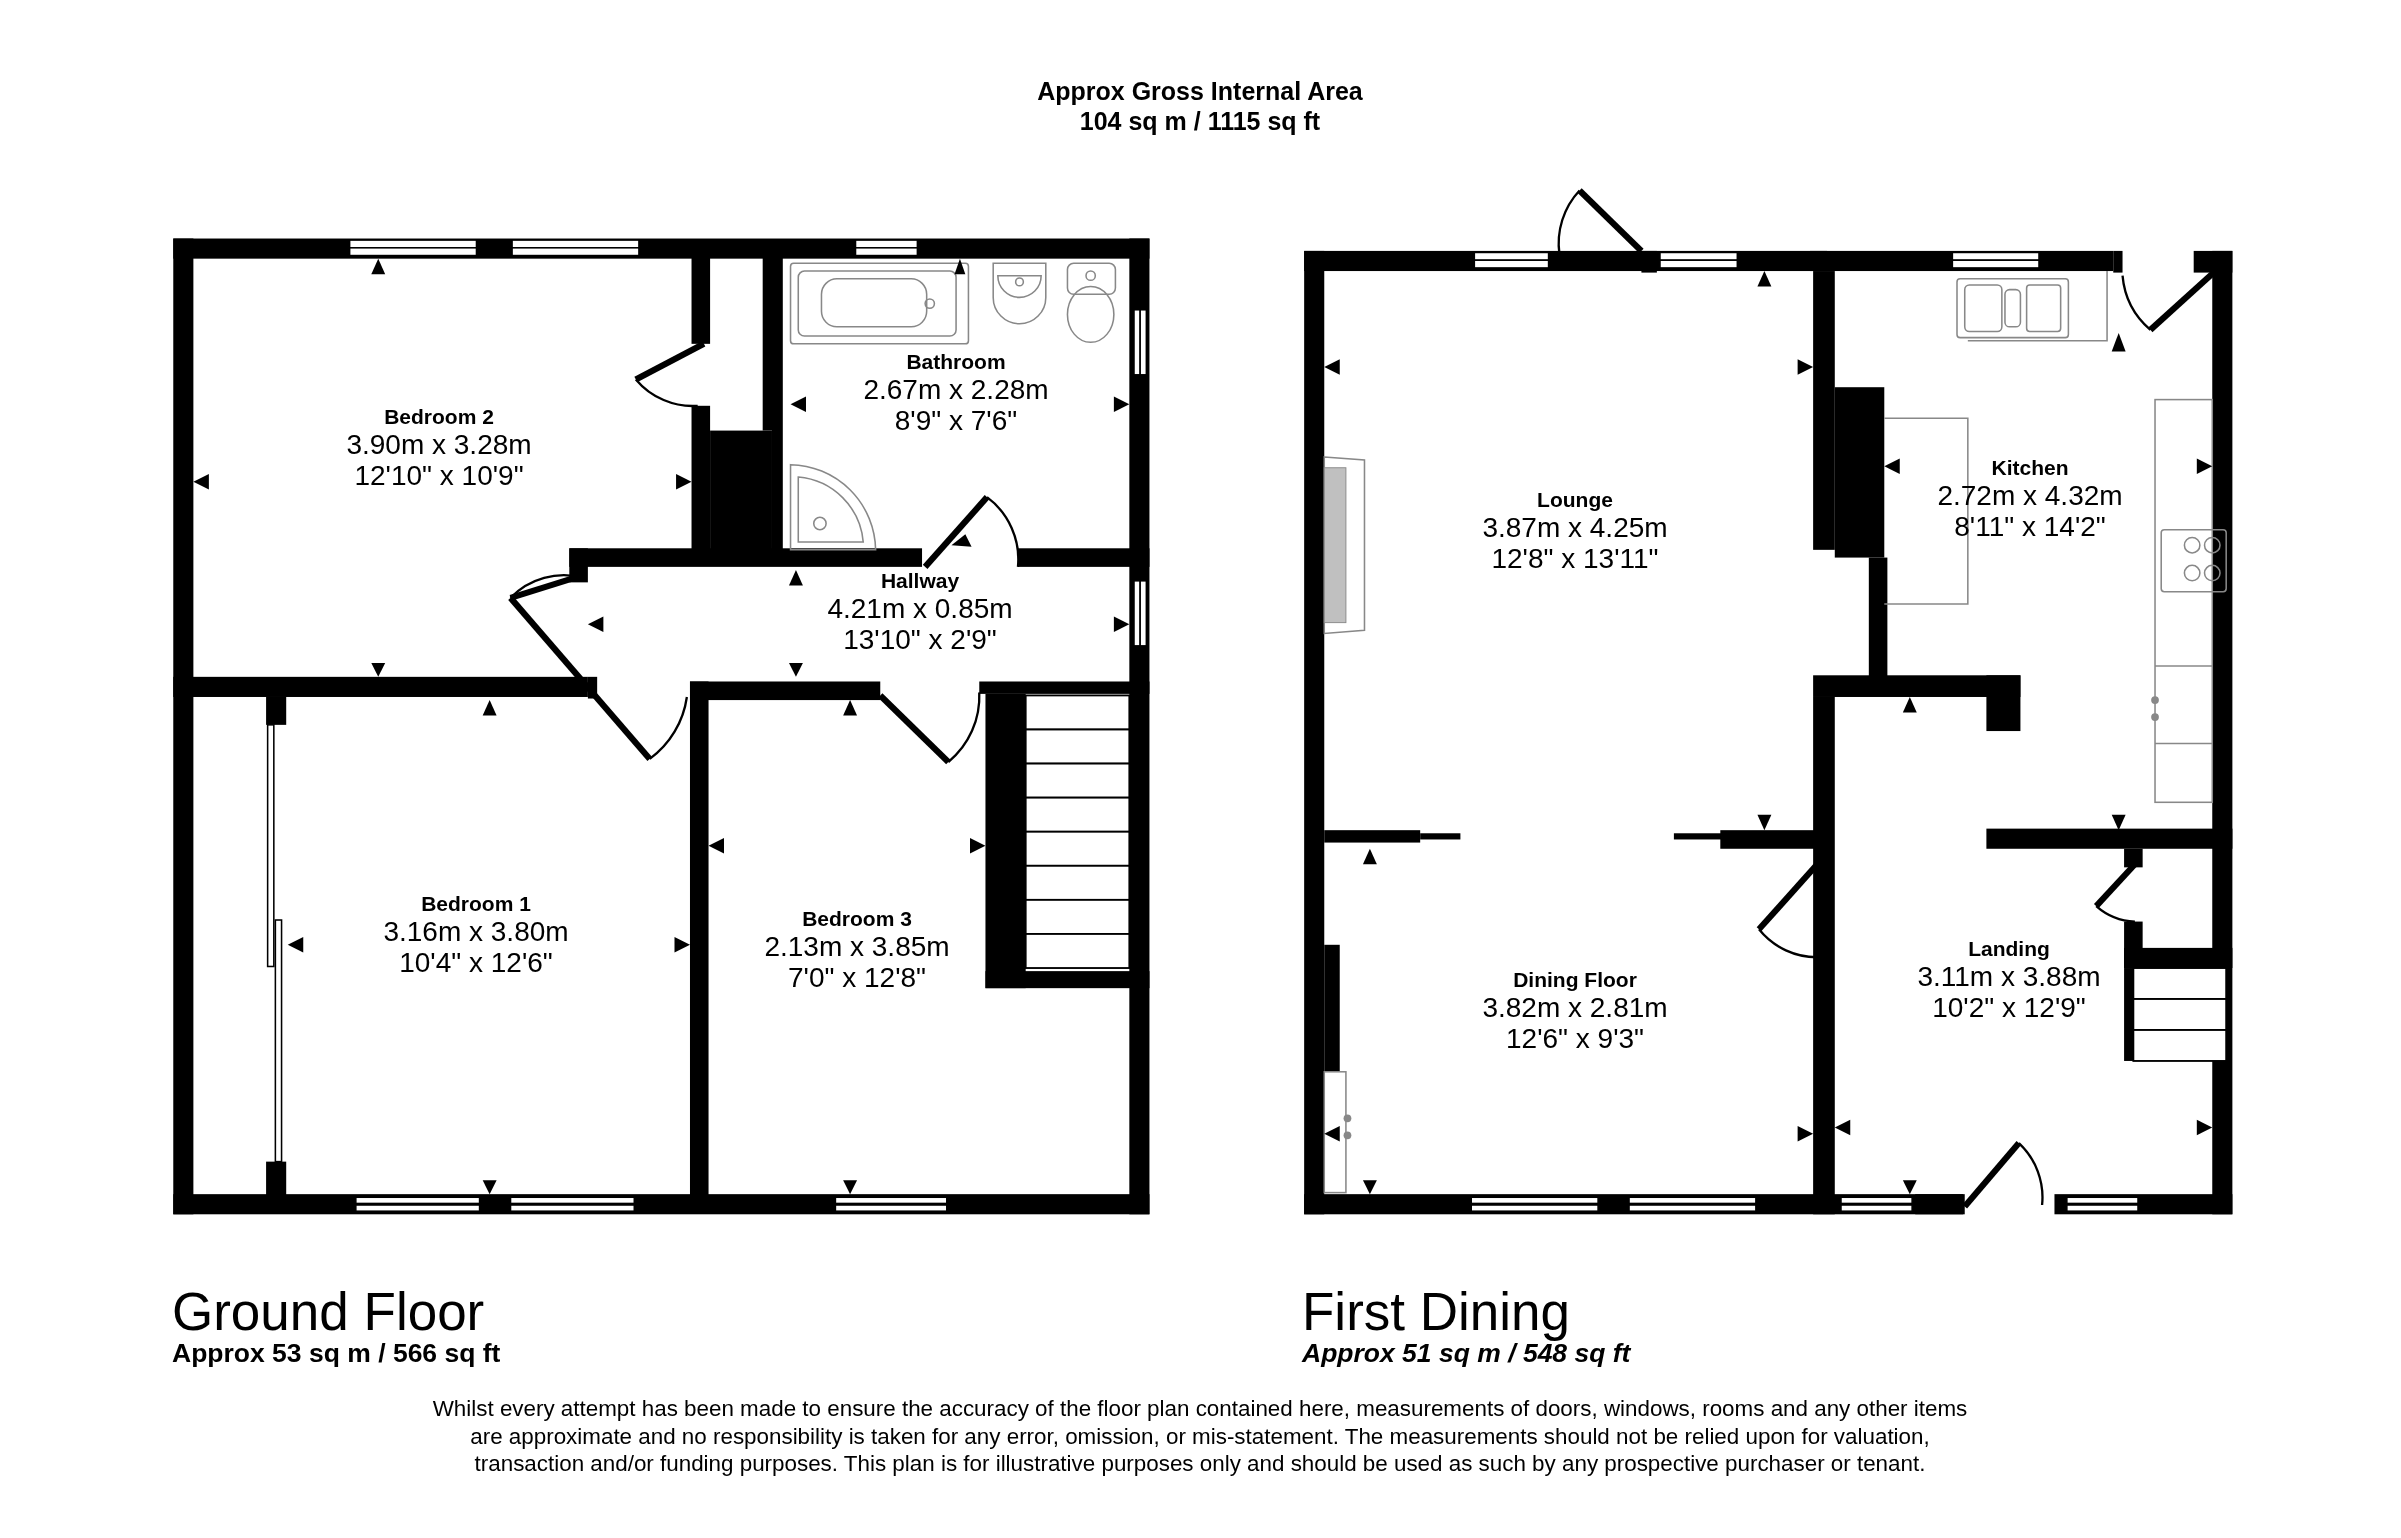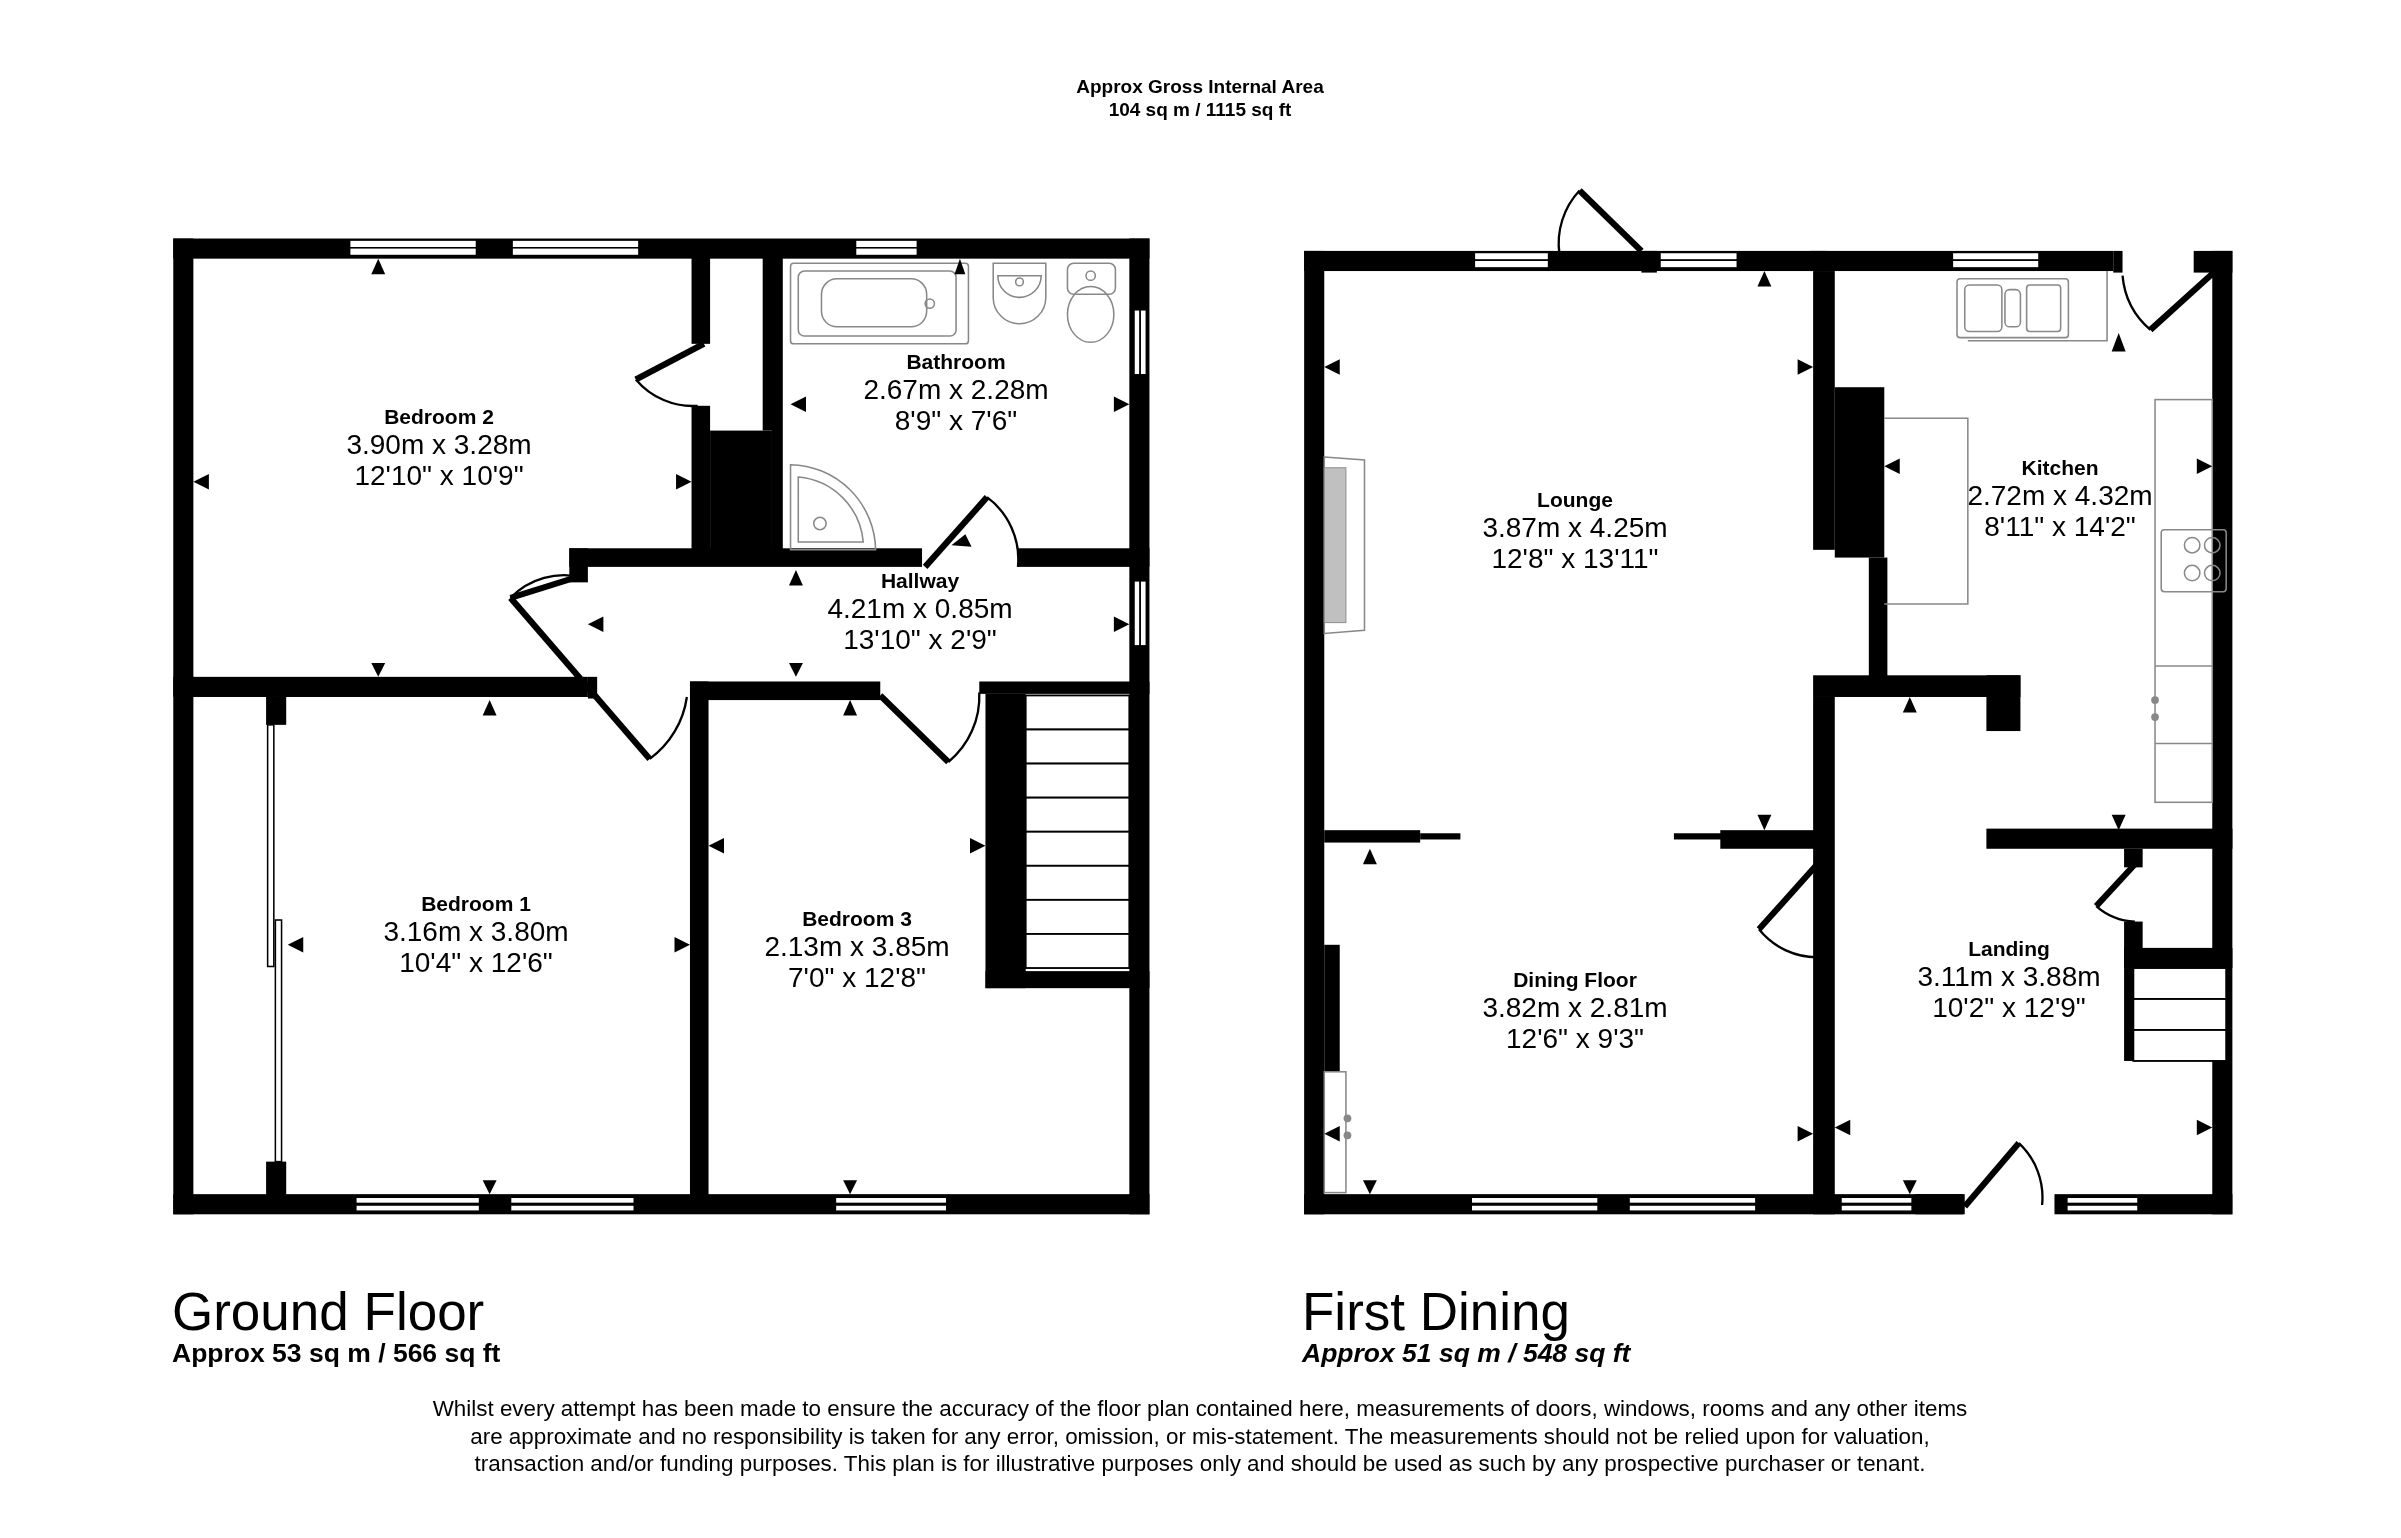--- a/index.html
+++ b/index.html
@@ -11,21 +11,21 @@
   .fixture { fill: none; stroke: #888; stroke-width: 1; }
   .fixture-fill { fill: #fff; stroke: #888; stroke-width: 1; }
   .door-leaf { stroke: #000; stroke-width: 4; fill: none; }
   .door-arc { stroke: #000; stroke-width: 1.5; fill: none; }
   .tri { fill: #000; }
   .stair { fill: #fff; stroke: #000; stroke-width: 1.2; }
   .lbl { position: absolute; text-align: center; transform: translateX(-50%); white-space: nowrap; line-height: 1.12; }
   .room-name { font-weight: bold; font-size: 21px; display: block; }
   .room-dim { font-size: 28px; display: block; text-align: center; }
   .header { position: absolute; left: 1200px; top: 76px; transform: translateX(-50%);
-            text-align: center; font-weight: bold; font-size: 19px; line-height: 1.2; }
+            text-align: center; font-weight: bold; font-size: 25px; line-height: 1.2; }
   .floor-title { position: absolute; font-size: 53px; }
   .floor-area { position: absolute; font-weight: bold; font-size: 26.5px; }
   .disclaimer { position: absolute; left: 1200px; top: 1395px; transform: translateX(-50%);
                 width: 1553px; text-align: center; font-size: 22.4px; line-height: 1.23; }
 </style>
 </head>
 <body>
 
 <svg id="plan" viewBox="0 0 1552 993" preserveAspectRatio="none" xmlns="http://www.w3.org/2000/svg">
 
@@ -305,21 +305,21 @@
   <span class="room-name">Bedroom 3</span>
   <span class="room-dim">2.13m x 3.85m</span>
   <span class="room-dim">7'0" x 12'8"</span>
 </div>
 
 <div class="lbl" style="left:1575px; top:488px;">
   <span class="room-name">Lounge</span>
   <span class="room-dim">3.87m x 4.25m</span>
   <span class="room-dim">12'8" x 13'11"</span>
 </div>
-<div class="lbl" style="left:2030px; top:456px;margin-left:30px;">
+<div class="lbl" style="left:2030px; top:456px;">
   <span class="room-name">Kitchen</span>
   <span class="room-dim">2.72m x 4.32m</span>
   <span class="room-dim">8'11" x 14'2"</span>
 </div>
 <div class="lbl" style="left:1575px; top:968px;">
   <span class="room-name">Dining Floor</span>
   <span class="room-dim">3.82m x 2.81m</span>
   <span class="room-dim">12'6" x 9'3"</span>
 </div>
 <div class="lbl" style="left:2009px; top:937px;">

